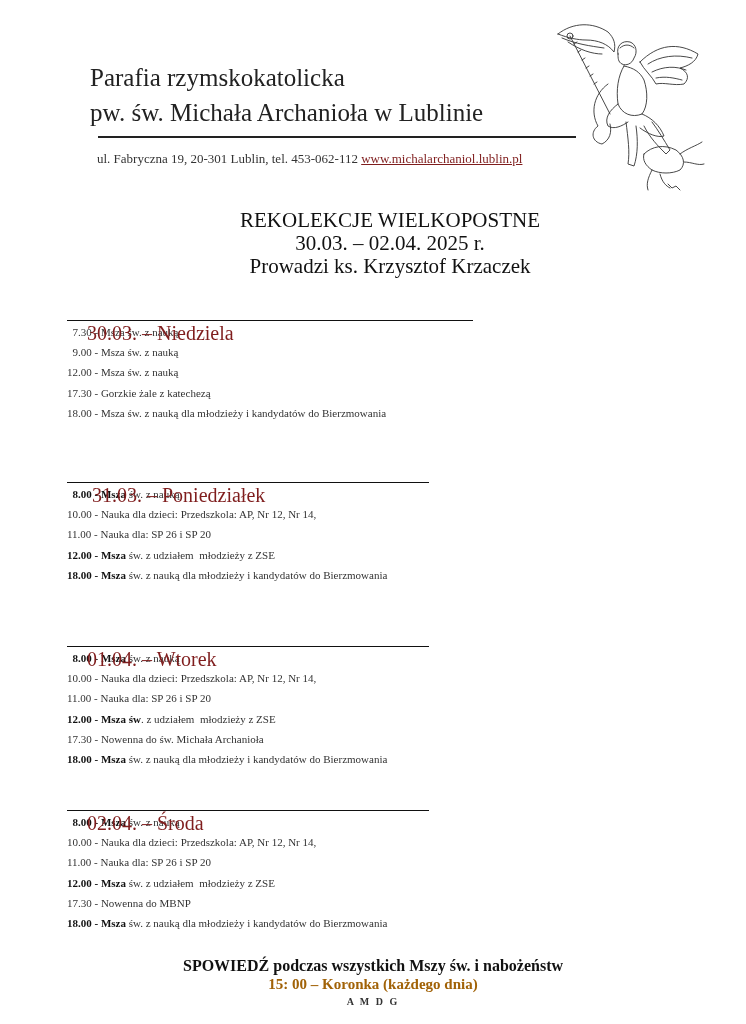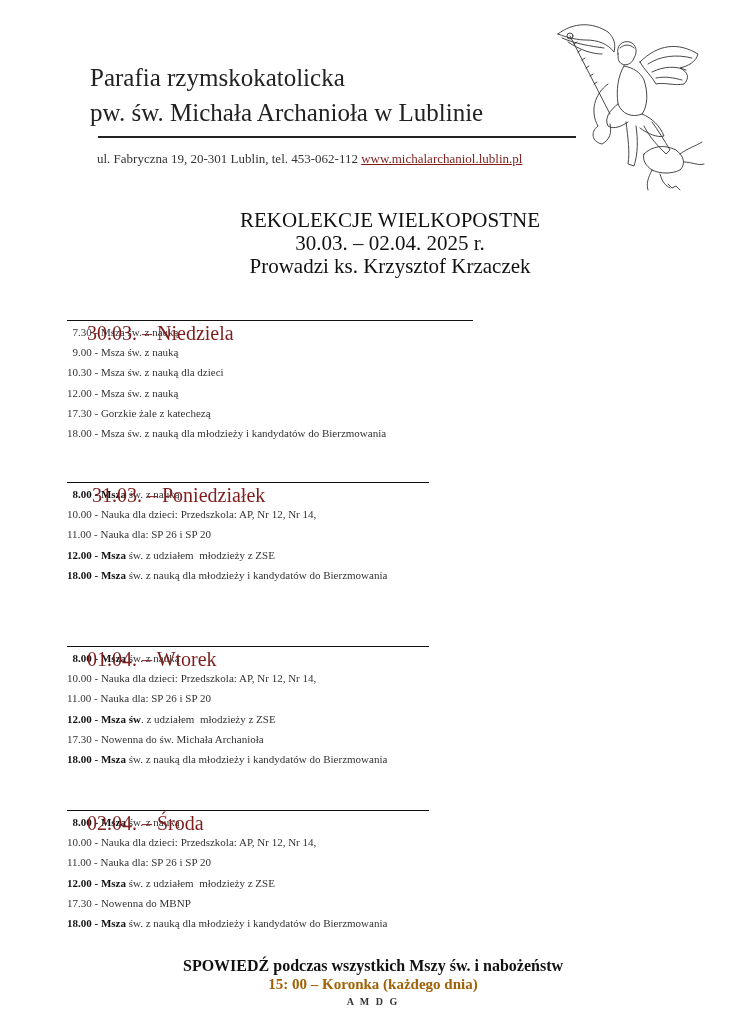--- a/index.html
+++ b/index.html
@@ -98,21 +98,20 @@
 <div id="ev3" class="event-block">Prowadzi ks. Krzysztof Krzaczek</div>
 
 <div class="day" id="day0" style="top:300px;">
   <div class="day-heading">
     <span>30.03. – Niedziela</span>
     <div class="rule" style="width:406px;"></div>
   </div>
   <div class="rows">
       <div class="row"><span>  7.30 -</span><span> Msza św. z nauką</span></div>
       <div class="row"><span>  9.00 -</span><span> Msza św. z nauką</span></div>
-      <div class="row"><span>10.30 -</span><span> Msza św. z nauką dla dzieci</span></div>
       <div class="row"><span>12.00 -</span><span> Msza św. z nauką</span></div>
       <div class="row"><span>17.30 -</span><span> Gorzkie żale z katechezą</span></div>
       <div class="row"><span>18.00 -</span><span> Msza św. z nauką dla młodzieży i kandydatów do Bierzmowania</span></div>
     </div>
 </div>
 
 <div class="day" id="day1" style="top:462px;">
   <div class="day-heading">
     <span> 31.03. – Poniedziałek</span>
     <div class="rule" style="width:362px;"></div>

